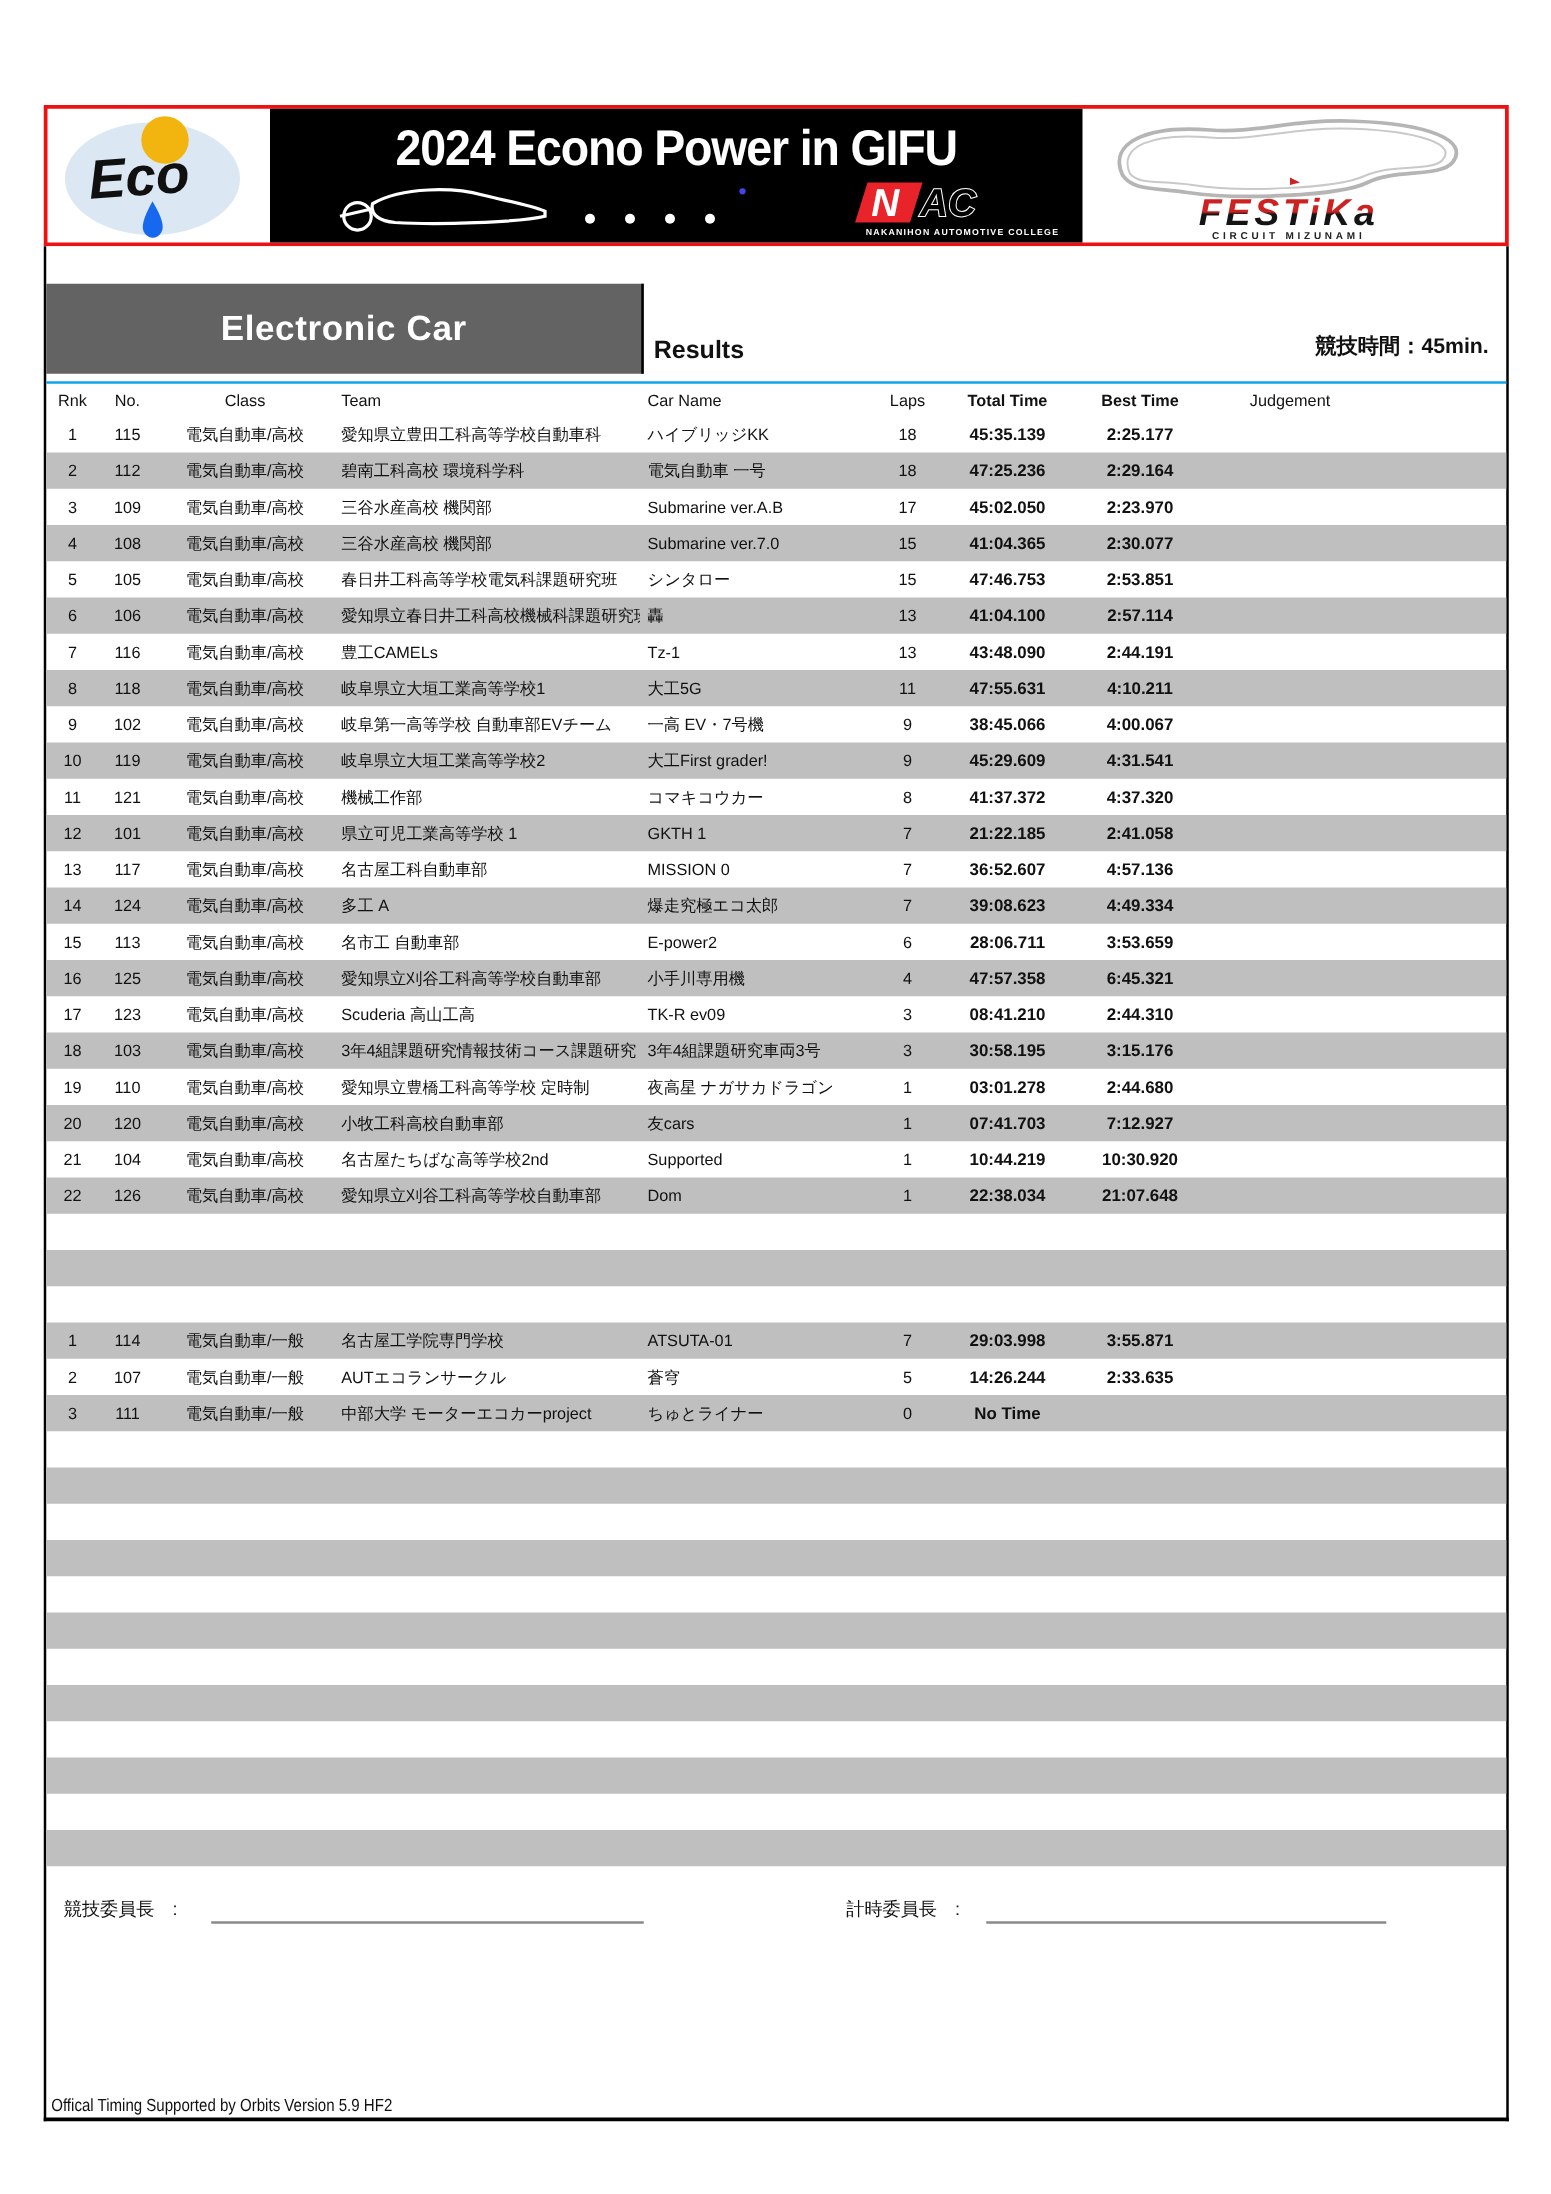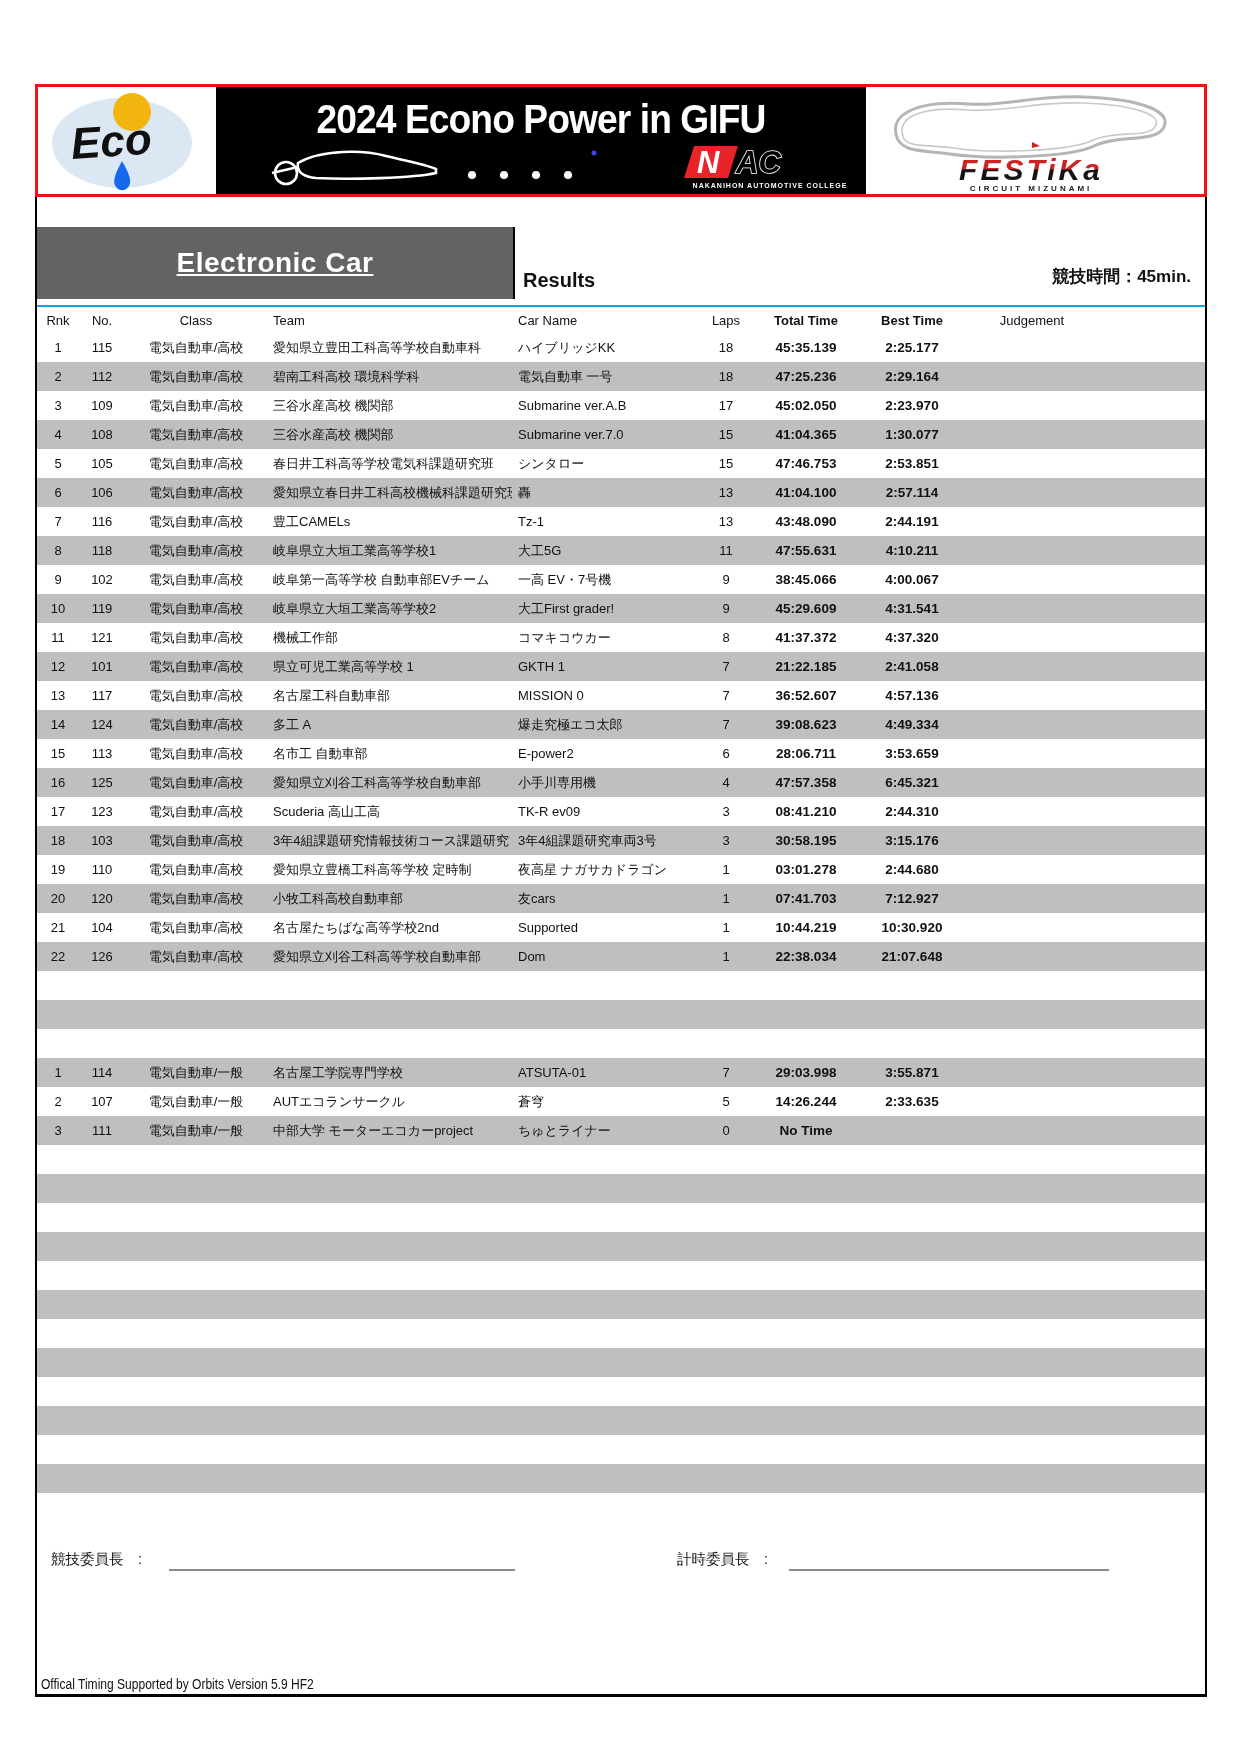--- a/index.html
+++ b/index.html
@@ -17,39 +17,39 @@
   .car-sketch{position:absolute;left:48px;top:58px;}
   .nac-logo{position:absolute;right:6px;bottom:2px;}
   .festika-logo{position:absolute;right:6px;top:3px;}
 
   
   .sheet{position:absolute;left:35px;top:197px;width:1172px;height:1500px;box-sizing:border-box;
          border-left:2px solid #000;border-right:2px solid #000;border-bottom:3px solid #000;background:#fff;}
   .category-box{position:absolute;left:0;top:30px;width:478px;height:72px;background:#636363;
                 border-right:2px solid #000;box-sizing:border-box;}
   .category-box span{display:block;width:100%;text-align:center;line-height:72px;
-                     color:#fff;font-size:28px;font-weight:bold;letter-spacing:.5px;text-decoration:underline;}
+                     color:#fff;font-size:28px;font-weight:bold;letter-spacing:.5px;}
   .results-label{position:absolute;left:486px;top:72px;font-size:20px;font-weight:bold;}
   .time-limit{position:absolute;right:14px;top:68px;font-size:17px;font-weight:bold;}
 
   
   .rtable{position:absolute;left:0;top:108px;width:100%;border-top:2px solid #0ea5e9;}
   .trow,.thead{display:grid;
      grid-template-columns:42px 46px 142px 245px 190px 48px 112px 100px 140px 1fr;
      align-items:center;}
   .thead{height:26px;}
   .trow{height:29px;}
   .trow.gray{background:#bfbfbf;}
   .c{font-size:13px;white-space:nowrap;overflow:hidden;text-align:center;}
   .c3,.c4{text-align:left;padding-left:6px;}
   .trow .c6,.trow .c7{font-weight:bold;font-size:13.5px;}
   .thead .c6,.thead .c7{font-weight:bold;}
 
   
-  .sig{position:absolute;left:0;top:1348px;width:100%;height:26px;}
+  .sig{position:absolute;left:0;top:1316px;width:100%;height:26px;}
   .sig-label{position:absolute;bottom:2px;font-size:14.5px;}
   .sig-line{position:absolute;bottom:0;height:0;border-bottom:2px solid #8a8a8a;}
   .credit{position:absolute;left:4px;bottom:2px;font-size:14px;
           transform:scaleX(.86);transform-origin:left bottom;white-space:nowrap;}
 </style>
 </head>
 <body>
 
 <div class="page">
 
@@ -164,21 +164,21 @@
             <div class="c c9"></div>
           </div>
           <div class="trow gray">
             <div class="c c0">4</div>
             <div class="c c1">108</div>
             <div class="c c2">電気自動車/高校</div>
             <div class="c c3">三谷水産高校 機関部</div>
             <div class="c c4">Submarine ver.7.0</div>
             <div class="c c5">15</div>
             <div class="c c6">41:04.365</div>
-            <div class="c c7">1:30.077</div>
+            <div class="c c7">2:30.077</div>
             <div class="c c8"></div>
             <div class="c c9"></div>
           </div>
           <div class="trow white">
             <div class="c c0">5</div>
             <div class="c c1">105</div>
             <div class="c c2">電気自動車/高校</div>
             <div class="c c3">春日井工科高等学校電気科課題研究班</div>
             <div class="c c4">シンタロー</div>
             <div class="c c5">15</div>

